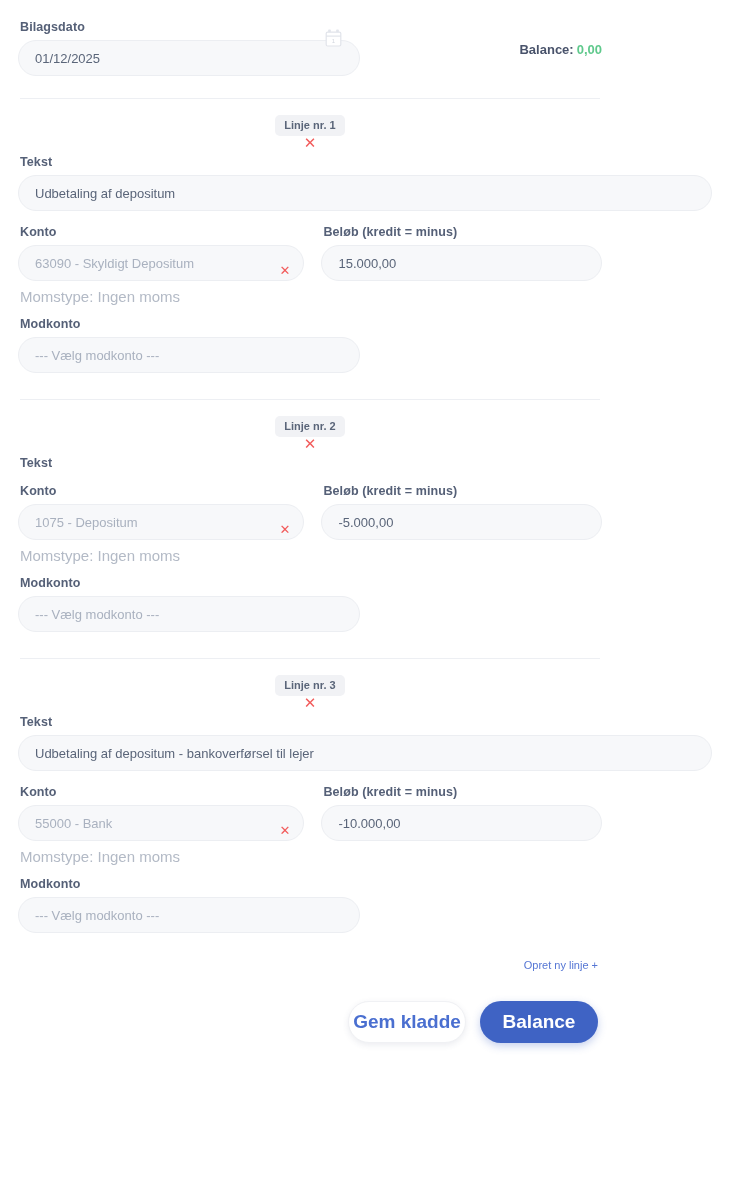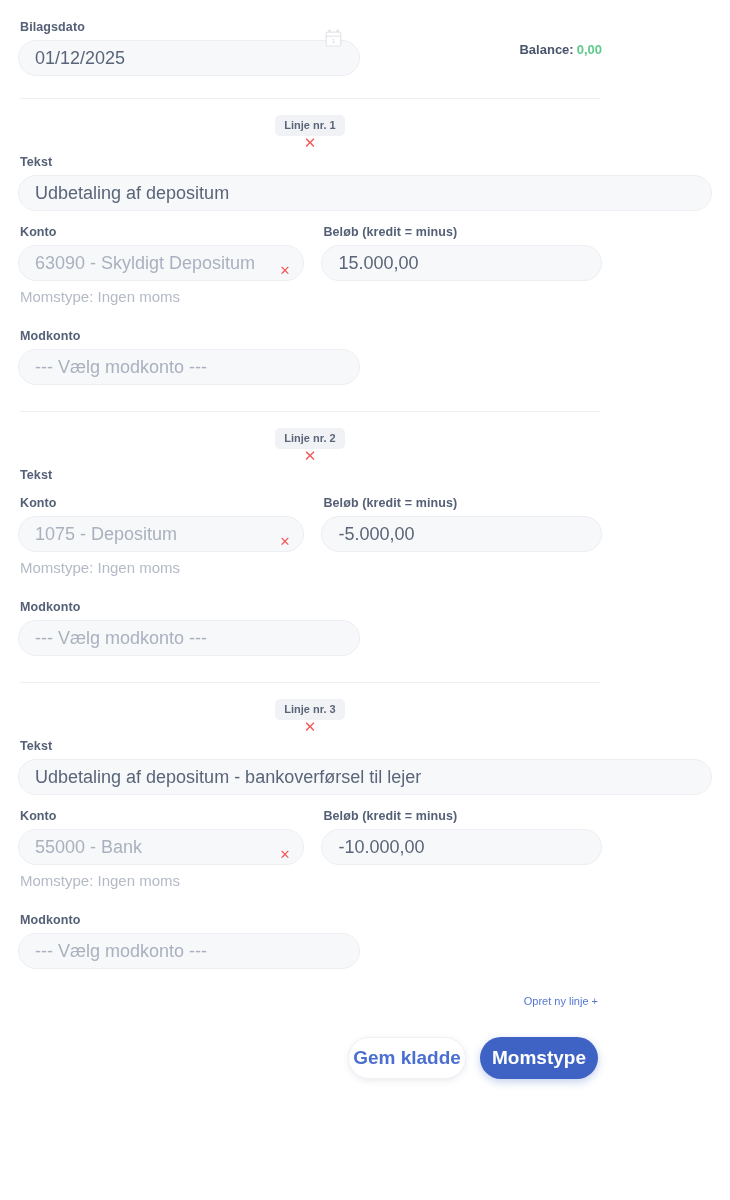--- a/index.html
+++ b/index.html
@@ -43,21 +43,21 @@
   }
   .input-box {
     width: 100%;
     height: 36px;
     background: #f7f8fa;
     border: 1px solid #eceef2;
     border-radius: 18px;
     display: flex;
     align-items: center;
     padding: 0 16px;
-    font-size: 18px;
+    font-size: 13px;
     color: #5a6579;
   }
   .input-box.muted { color: #a9b1bf; }
   .cal-icon {
     position: absolute;
     right: 18px;
     top: 9px;
     width: 17px;
     height: 18px;
     pointer-events: none;
@@ -128,21 +128,21 @@
     line-height: 36px;
     cursor: pointer;
     font-family: "DejaVu Sans", sans-serif;
   }
   .konto-input { padding-right: 34px; }
   .momstype {
     font-size: 15px;
     color: #b3bac6;
     margin: 7px 0 0 2px;
   }
-  .modkonto-wrap { margin-top: 24px; width: 342px; }
+  .modkonto-wrap { margin-top: 12px; width: 342px; }
 
   
   .footer { padding-top: 26px; }
   .add-line {
     text-align: right;
     padding-right: 4px;
     font-size: 11px;
     color: #5576d4;
     cursor: pointer;
   }
@@ -314,17 +314,17 @@
       <div class="input-box muted">
         <span>--- Vælg modkonto ---</span>
       </div>
     </div>
   </div>
 
   <div class="footer">
     <div class="add-line">Opret ny linje +</div>
     <div class="btn-row">
       <div class="btn btn-secondary">Gem kladde</div>
-      <div class="btn btn-primary">Momstype</div>
+      <div class="btn btn-primary">Balance</div>
     </div>
   </div>
 
 </div>
 
 </body></html>

